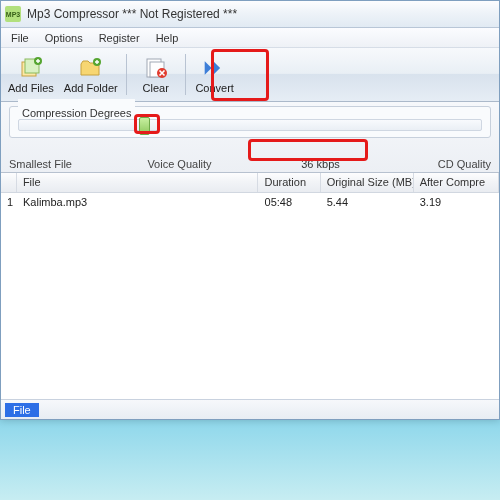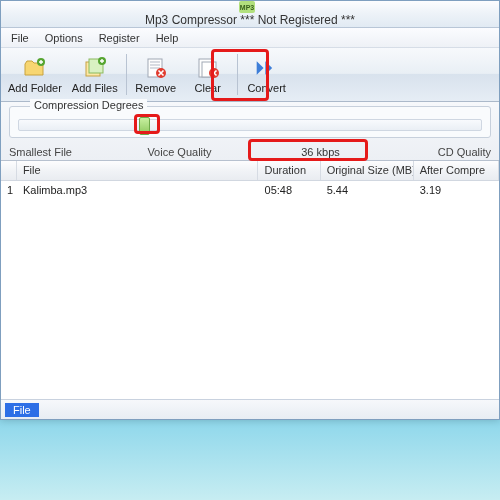--- a/index.html
+++ b/index.html
@@ -20,21 +20,20 @@
     display: flex;
     flex-direction: column;
   }
   .titlebar {
     height: 27px;
     background: linear-gradient(180deg, #fdfdfe 0%, #eef3f8 45%, #e1eaf3 100%);
     border-bottom: 1px solid #b8c6d7;
     display: flex;
     align-items: center;
     padding: 0 4px;
-    flex-direction: column;
   }
   .titlebar .app-icon {
     width: 16px; height: 16px;
     background: #b2e07d;
     border-radius: 2px;
     display: flex; align-items: center; justify-content: center;
     font-size: 7px; font-weight: bold; color: #38601a;
     margin-right: 6px;
   }
   .titlebar .title-text { color: #333; font-size: 12px; }
@@ -88,23 +87,23 @@
     padding: 4px 8px 2px 8px;
   }
   .comp-group {
     border: 1px solid #c7d0dc;
     border-radius: 3px;
     padding: 10px 8px 4px 8px;
     position: relative;
     background: #f9fbfd;
   }
   .comp-group .group-title {
-    position: absolute; top: -8px; left: 20px;
+    position: absolute; top: -8px; left: 8px;
     background: #f9fbfd;
-    padding: 0 4px;
+    padding: 8px 4px;
     color: #333;
     font-size: 11px;
   }
   .slider-track {
     height: 12px;
     background: linear-gradient(180deg,#f8fafd,#eaeff5);
     border: 1px solid #cfd7e2;
     border-radius: 2px;
     position: relative;
     margin: 2px 0 2px 0;
@@ -113,21 +112,21 @@
     position: absolute;
     top: -3px;
     width: 11px; height: 18px;
     background: linear-gradient(180deg,#c7f0a0,#8ec85e);
     border: 1px solid #6da848;
     border-radius: 2px;
   }
   .slider-labels {
     display: flex;
     justify-content: space-between;
-    margin-top: 8px;
+    margin-top: 20px;
     color: #444;
   }
   .slider-labels .mid { flex: 1; text-align: center; }
   .slider-labels .left { width: 100px; text-align: left; }
   .slider-labels .right { width: 100px; text-align: right; }
   .kbps-box {
     text-align: center;
     color: #333;
     font-size: 11px;
     padding: 1px 20px;
@@ -206,50 +205,39 @@
       <div class="menu-item">File</div>
       <div class="menu-item">Options</div>
       <div class="menu-item">Register</div>
       <div class="menu-item">Help</div>
     </div>
 
     <div class="toolbar">
       <div class="tool-btn">
         <div class="tb-icon">
           <svg width="24" height="24" viewBox="0 0 24 24">
-              <path d="M2 8l2-3h5l2 2h9v12H2z" fill="#f7d672" stroke="#c8a23e"></path>
-              <circle cx="18" cy="6" r="4" fill="#56a531"></circle>
-              <path d="M18 4v4M16 6h4" stroke="#fff" stroke-width="1.4"></path>
-            </svg>
-        </div>
-        <div class="tb-label">Add Folder</div>
-      </div>
-      <div class="tool-btn">
-        <div class="tb-icon">
-          <svg width="24" height="24" viewBox="0 0 24 24">
               <rect x="3" y="6" width="14" height="14" fill="#fce8a6" stroke="#c6a244"></rect>
               <rect x="6" y="3" width="14" height="14" fill="#d9f1c2" stroke="#8ab95e"></rect>
               <circle cx="19" cy="5" r="4" fill="#56a531"></circle>
               <path d="M19 3v4M17 5h4" stroke="#fff" stroke-width="1.4"></path>
             </svg>
         </div>
         <div class="tb-label">Add Files</div>
       </div>
-      <div class="tool-sep"></div>
       <div class="tool-btn">
         <div class="tb-icon">
           <svg width="24" height="24" viewBox="0 0 24 24">
-              <rect x="4" y="3" width="14" height="18" fill="#fefefe" stroke="#a0a7b4"></rect>
-              <path d="M6 6h10M6 9h10M6 12h10" stroke="#b3b9c5"></path>
-              <circle cx="17" cy="17" r="5" fill="#e13b2e"></circle>
-              <path d="M14.5 14.5l5 5M19.5 14.5l-5 5" stroke="#fff" stroke-width="1.6"></path>
+              <path d="M2 8l2-3h5l2 2h9v12H2z" fill="#f7d672" stroke="#c8a23e"></path>
+              <circle cx="18" cy="6" r="4" fill="#56a531"></circle>
+              <path d="M18 4v4M16 6h4" stroke="#fff" stroke-width="1.4"></path>
             </svg>
         </div>
-        <div class="tb-label">Remove</div>
-      </div>
+        <div class="tb-label">Add Folder</div>
+      </div>
+      <div class="tool-sep"></div>
       <div class="tool-btn">
         <div class="tb-icon">
           <svg width="24" height="24" viewBox="0 0 24 24">
               <rect x="3" y="3" width="14" height="18" fill="#fefefe" stroke="#a0a7b4"></rect>
               <rect x="6" y="6" width="14" height="15" fill="#fefefe" stroke="#a0a7b4"></rect>
               <circle cx="18" cy="17" r="5" fill="#e13b2e"></circle>
               <path d="M15.5 14.5l5 5M20.5 14.5l-5 5" stroke="#fff" stroke-width="1.6"></path>
             </svg>
         </div>
         <div class="tb-label">Clear</div>

